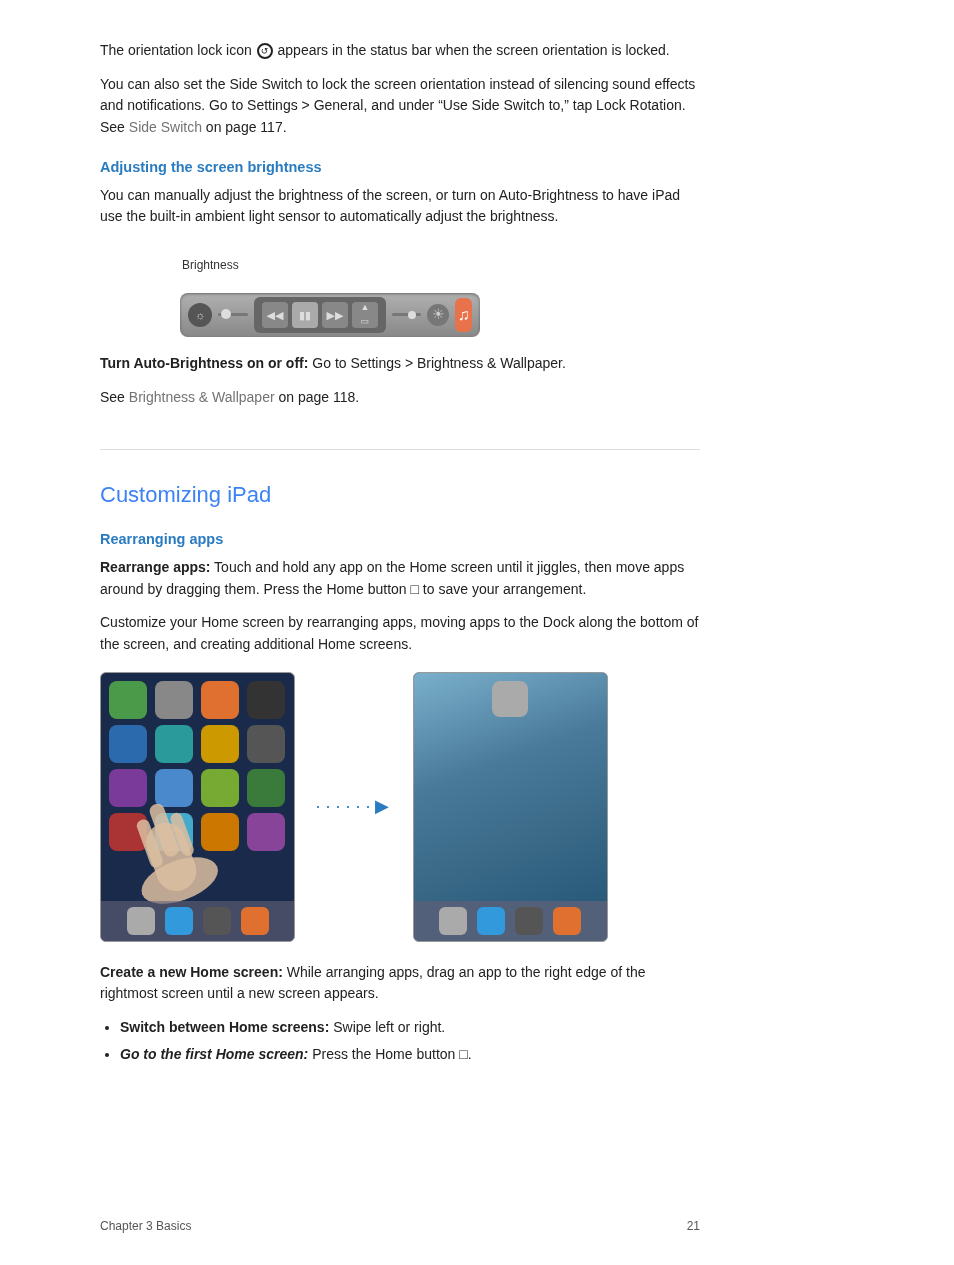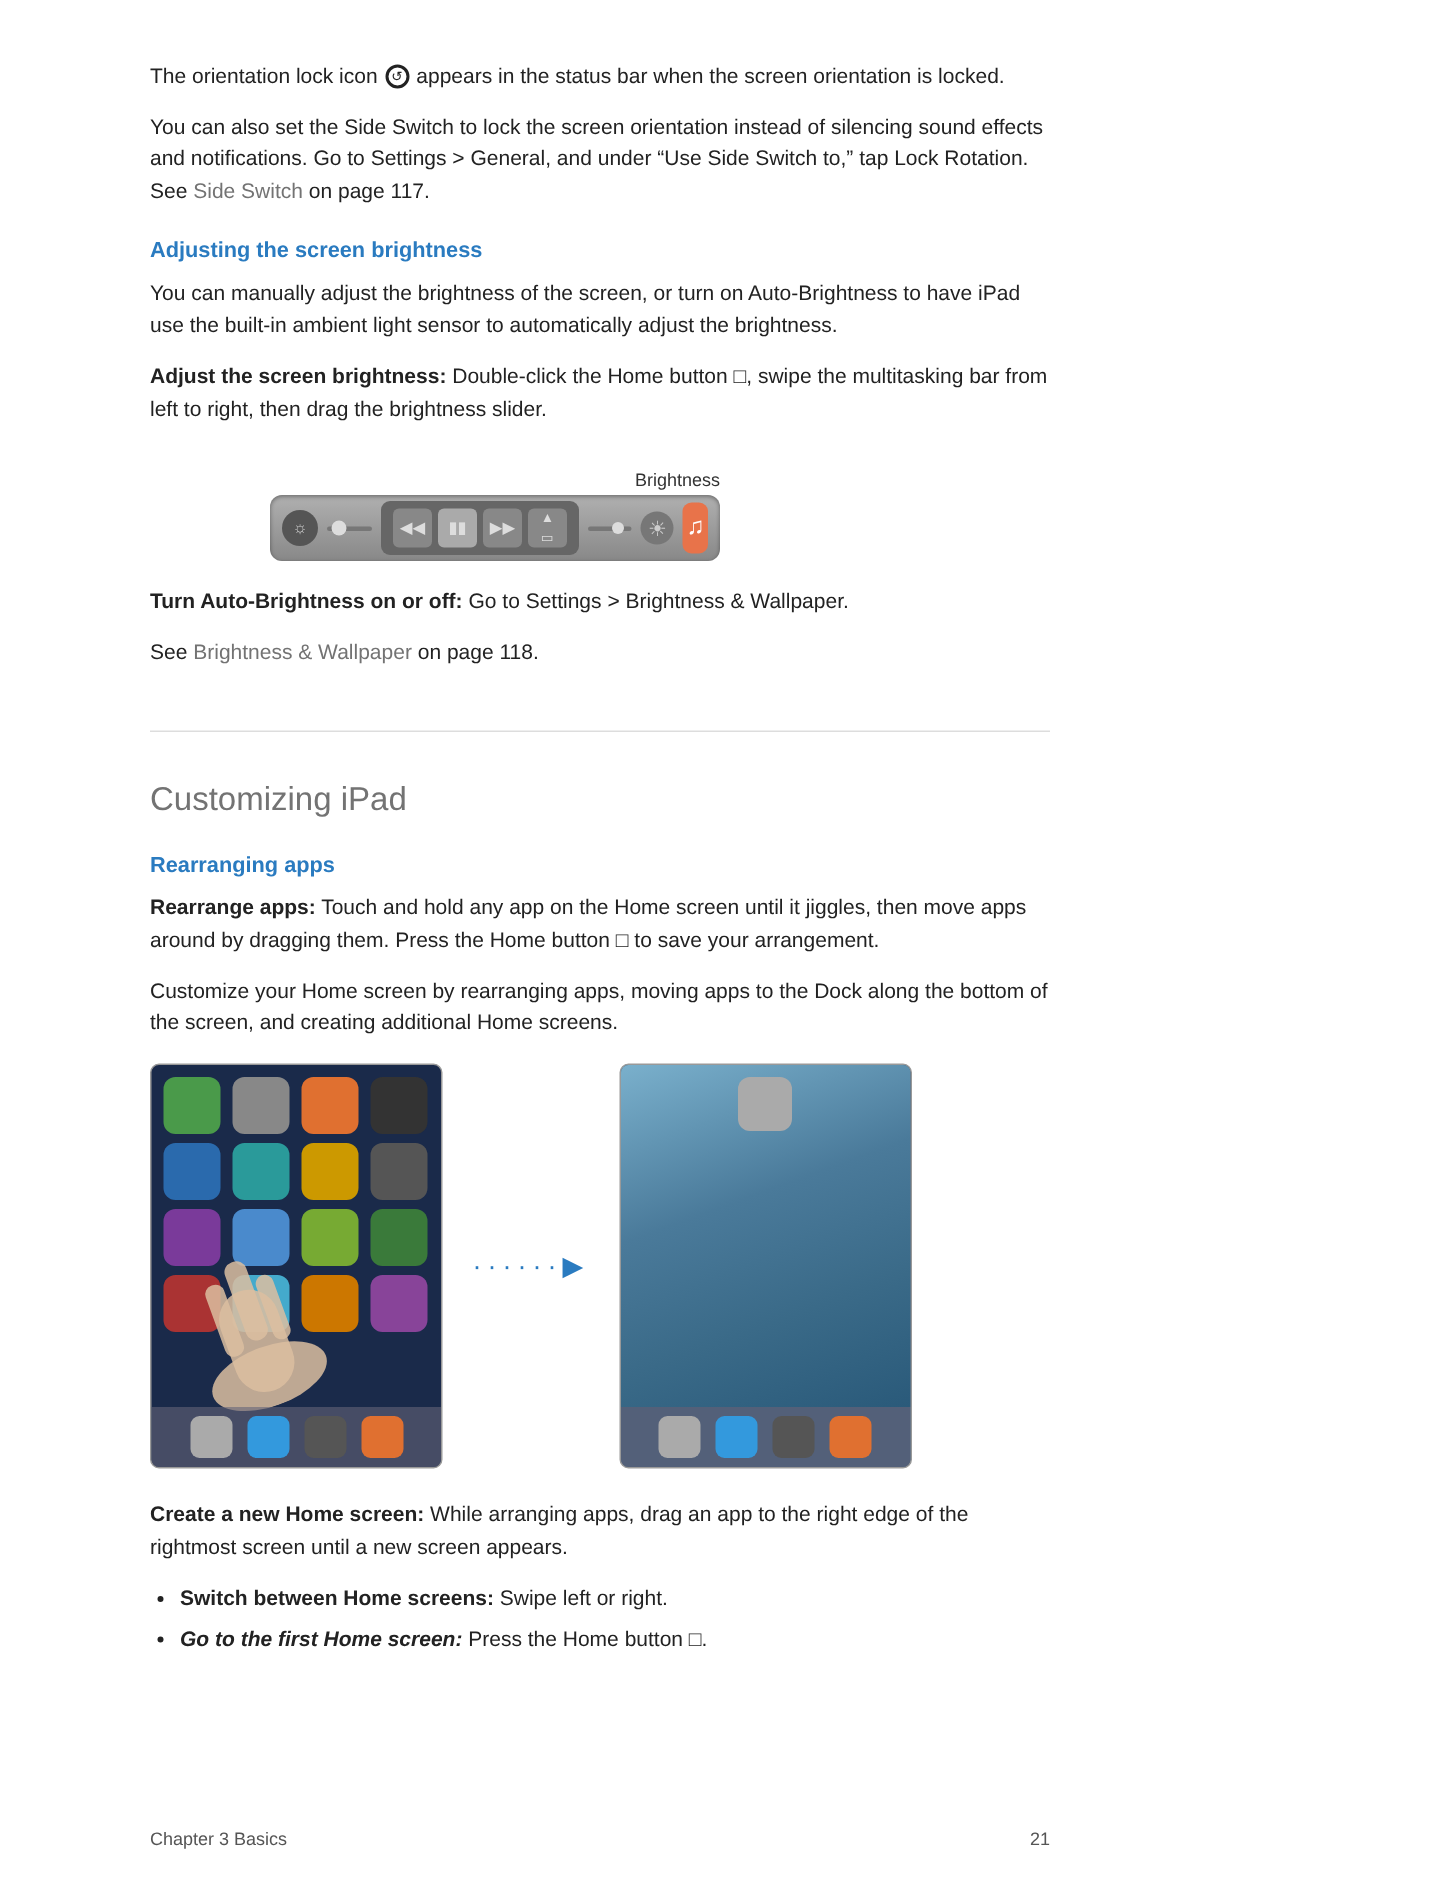--- a/index.html
+++ b/index.html
@@ -28,37 +28,36 @@
     .section-heading {
       font-size: 14.5px;
       font-weight: bold;
       color: #2a7bc0;
       margin-bottom: 6px;
       margin-top: 18px;
     }
     .big-section-heading {
       font-size: 22px;
       font-weight: normal;
-      color: #737373;
+      color: #3b82f6;
       margin-bottom: 8px;
       margin-top: 28px;
     }
     .bold-label {
       font-weight: bold;
     }
     .brightness-bar-container {
       margin: 16px 0 16px 80px;
       display: inline-block;
     }
     .brightness-label {
       font-size: 12px;
       color: #333;
-      margin-bottom: 1px;
+      margin-bottom: 19px;
       margin-left: 2px;
-      text-align: right;
     }
     .brightness-bar {
       background: linear-gradient(to bottom, #b0b0b0, #888);
       border-radius: 8px;
       height: 44px;
       width: 300px;
       display: flex;
       align-items: center;
       padding: 0 8px;
       gap: 6px;
@@ -264,23 +263,20 @@
   </p>
   <p>
     <span>You can also set the Side Switch to lock the screen orientation instead of silencing sound effects and notifications. Go to Settings &gt; General, and under “Use Side Switch to,” tap Lock Rotation. See</span> <a class="link">Side Switch</a><span> on page 117.</span>
   </p>
 
   
   <div class="section-heading">Adjusting the screen brightness</div>
 
   <p>You can manually adjust the brightness of the screen, or turn on Auto-Brightness to have iPad use the built-in ambient light sensor to automatically adjust the brightness.</p>
 
-  <p>
-    <span class="bold-label">Adjust the screen brightness:</span><span> Double-click the Home button □, swipe the multitasking bar from left to right, then drag the brightness slider.</span>
-  </p>
 
   
   <div class="brightness-bar-container">
     <div class="brightness-label">Brightness</div>
     <div class="brightness-bar">
 
       <div class="bright-icon" style="width:24px;height:24px;font-size:11px;">☼</div>
 
       <div class="slider-track" style="width:30px;flex:none;">
         <div class="slider-thumb"></div>

